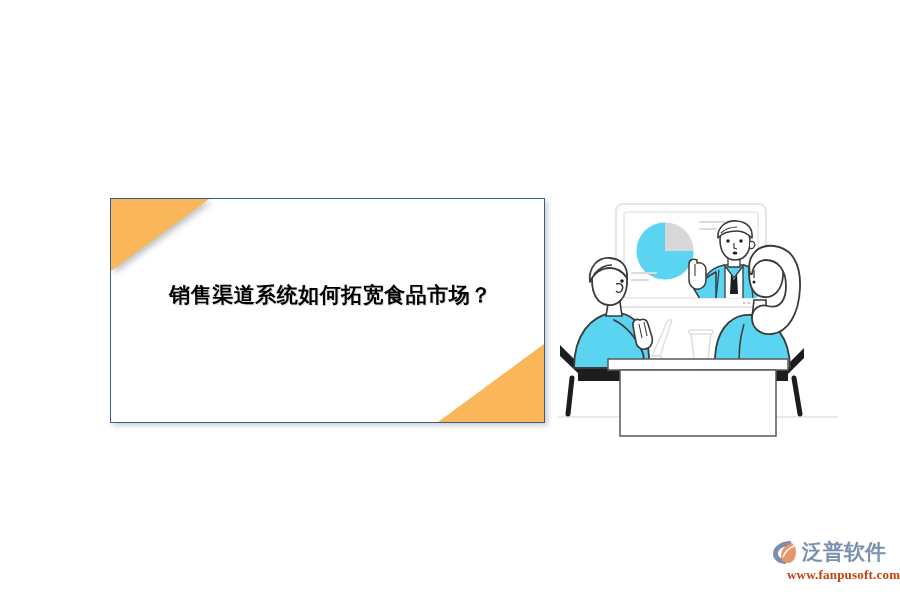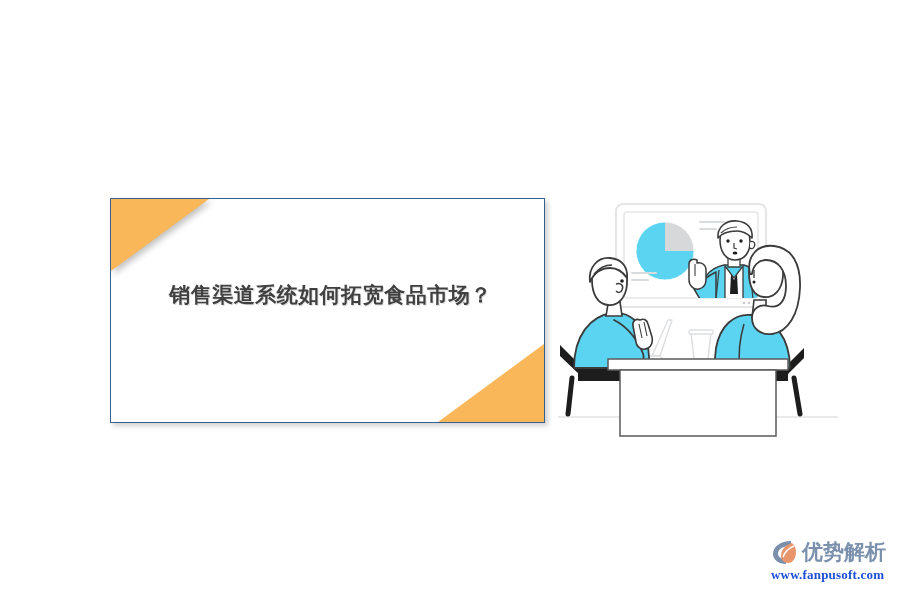--- a/index.html
+++ b/index.html
@@ -56,21 +56,21 @@
     border-bottom: 78px solid #f9b759;
     border-left: 106px solid transparent;
   }
 
   .title-text {
     position: absolute;
     left: 0;
     right: 0;
     top: 80px;
     text-align: center;
-    color: #404040;
+    color: #000000;
     font-size: 21px;
     font-weight: bold;
     line-height: 32px;
     letter-spacing: 0.5px;
     z-index: 3;
     text-shadow: 1px 1px 0 rgba(180,180,180,0.45);
   }
   .title-line { display: block; white-space: nowrap; }
   .title-line.l1 { margin-left: 6px; }
 
@@ -108,24 +108,24 @@
     font-weight: bold;
     color: #7a90ad;
     letter-spacing: 0px;
     margin-left: 2px;
     line-height: 30px;
   }
   .logo-url {
     font-family: "Liberation Serif", "DejaVu Serif", serif;
     font-size: 13px;
     font-weight: bold;
-    color: #1d4ed8;
+    color: #c2410c;
     letter-spacing: 0.2px;
     margin-top: -1px;
-    margin-left: 1px;
+    margin-left: 17px;
   }
 </style>
 </head>
 <body>
 
 <div id="stage">
 
   <div class="title-card">
     <span class="corner-tri tl"></span>
     <span class="corner-tri br"></span>
@@ -272,18 +272,18 @@
 
   <div class="logo">
     <div class="logo-row">
       <span class="logo-mark">
         <svg width="30" height="30" viewBox="0 0 30 30" xmlns="http://www.w3.org/2000/svg">
           <path d="M21 4 C10 4 3 10 3 17 C3 23 9 27 16 27 L16 22 C11 22 8 20 8 16.5 C8 12 13 9 21 9 Z" fill="#7a90ad"></path>
           <path d="M22 6 C15 8 11 13 11 19 C11 23 14 26 18 26 C23 26 26 21 26 15 C26 11 24.5 8 22 6 Z" fill="#e8956b"></path>
           <path d="M13 20 C15 15 19 11 24 9" fill="none" stroke="#ffffff" stroke-width="1.6"></path>
         </svg>
       </span>
-      <span class="logo-word">优势解析</span>
+      <span class="logo-word">泛普软件</span>
     </div>
     <div class="logo-url">www.fanpusoft.com</div>
   </div>
 
 </div>
 
 </body></html>

